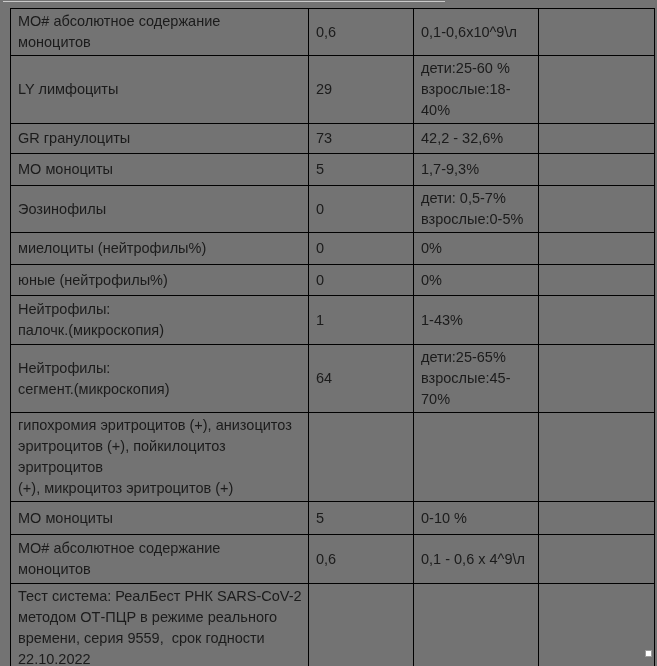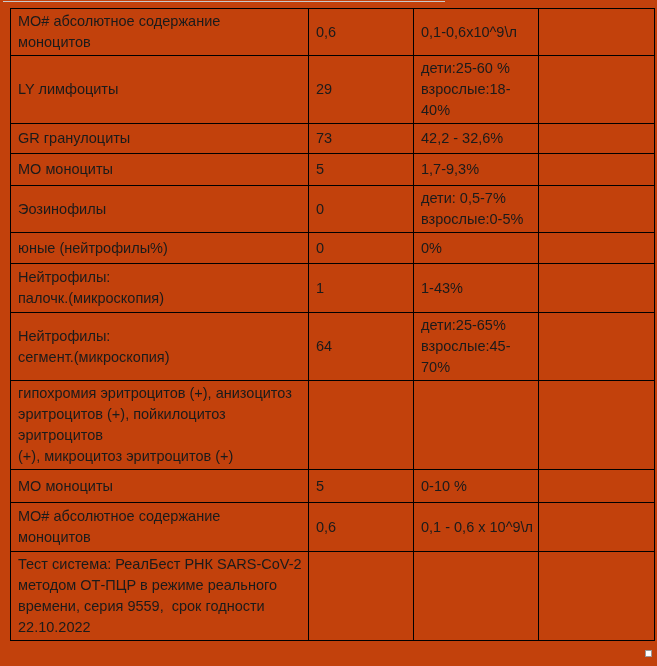--- a/index.html
+++ b/index.html
@@ -11,21 +11,21 @@
       width: 657px;
       height: 666px;
       font-family: "Liberation Sans", sans-serif;
       position: relative;
       overflow: hidden;
     }
     .page {
       position: relative;
       width: 657px;
       height: 666px;
-      background: #c2410c;
+      background: #737373;
     }
     .crop-line {
       position: absolute;
       left: 3px;
       top: 1px;
       width: 442px;
       height: 1px;
       background: #c9c9c9;
     }
     table.lab {
@@ -98,20 +98,26 @@
         <td>1,7-9,3%</td>
         <td></td>
       </tr>
       <tr style="height:42px">
         <td>Эозинофилы</td>
         <td>0</td>
         <td>дети: 0,5-7%
 взрослые:0-5%</td>
         <td></td>
       </tr>
+      <tr style="height:32px">
+        <td>миелоциты (нейтрофилы%)</td>
+        <td>0</td>
+        <td>0%</td>
+        <td></td>
+      </tr>
       <tr style="height:31px">
         <td>юные (нейтрофилы%)</td>
         <td>0</td>
         <td>0%</td>
         <td></td>
       </tr>
       <tr style="height:49px">
         <td>Нейтрофилы:
 палочк.(микроскопия)</td>
         <td>1</td>
@@ -137,21 +143,21 @@
       <tr style="height:33px">
         <td>MO моноциты</td>
         <td>5</td>
         <td>0-10 %</td>
         <td></td>
       </tr>
       <tr style="height:49px">
         <td>MO# абсолютное содержание
 моноцитов</td>
         <td>0,6</td>
-        <td>0,1 - 0,6 x 10^9\л</td>
+        <td>0,1 - 0,6 x 4^9\л</td>
         <td></td>
       </tr>
       <tr style="height:88px">
         <td>Тест система: РеалБест РНК SARS-CoV-2
 методом ОТ-ПЦР в режиме реального
 времени, серия 9559,  срок годности
 22.10.2022</td>
         <td></td>
         <td></td>
         <td></td>

